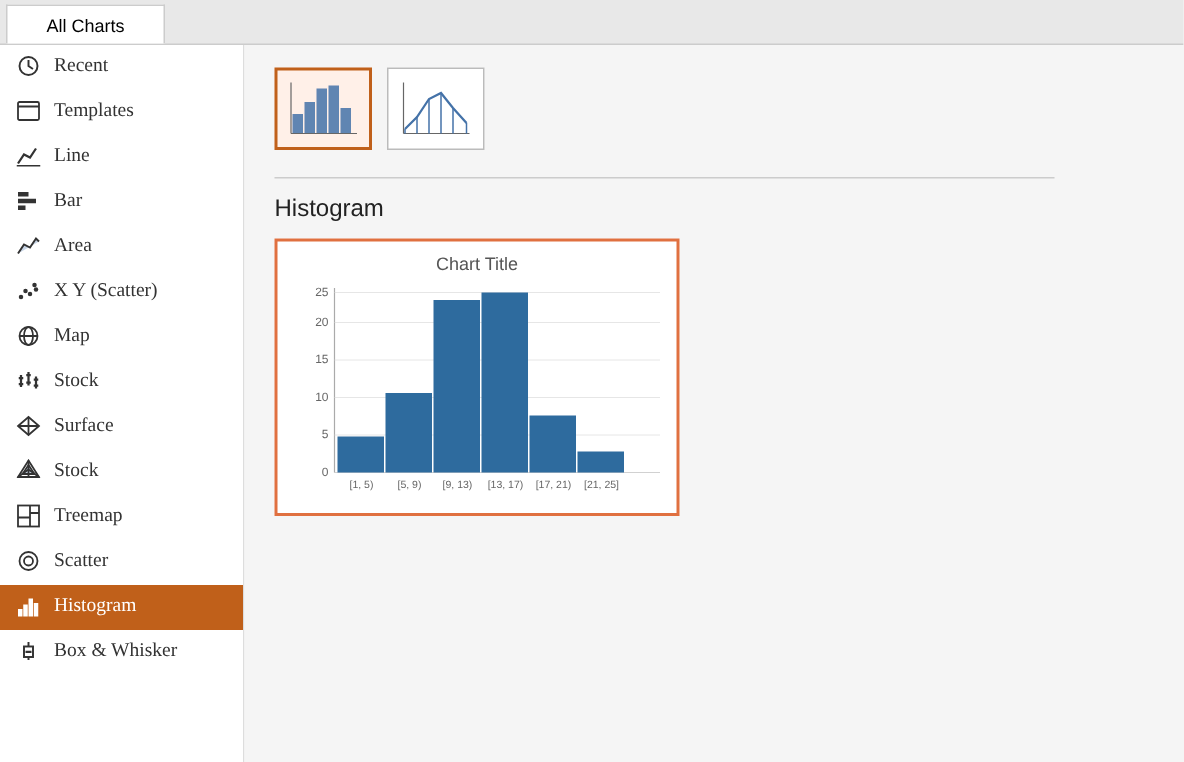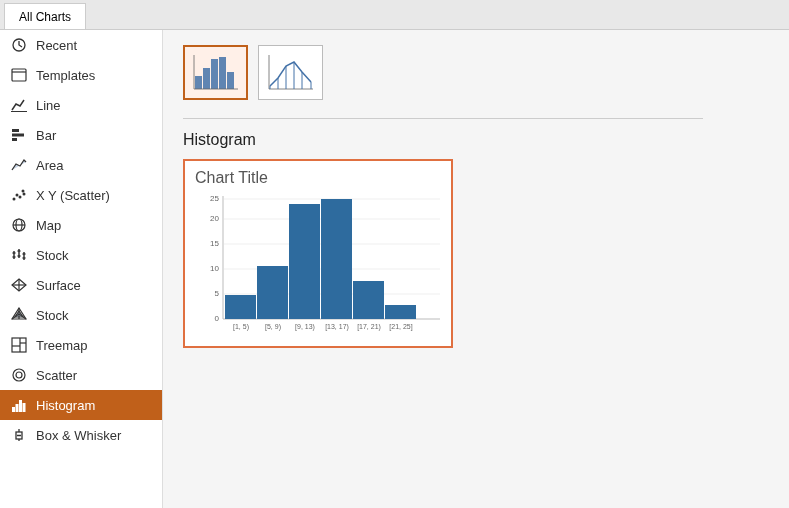--- a/index.html
+++ b/index.html
@@ -10,21 +10,21 @@
       border-bottom: 1px solid #ccc;
       padding: 0 0 0 4px;
       height: 30px;
       display: flex;
       align-items: flex-end;
     }
     .tab {
       background: white;
       border: 1px solid #ccc;
       border-bottom: none;
-      padding: 5px 14px;
+      padding: 5px 26px;
       font-size: 12px;
       cursor: pointer;
       height: 26px;
       display: flex;
       align-items: center;
     }
 
     .main-container {
       display: flex;
       height: calc(508px - 30px);
@@ -34,26 +34,27 @@
     .sidebar {
       width: 163px;
       background: white;
       border-right: 1px solid #ddd;
       overflow-y: auto;
       flex-shrink: 0;
     }
 
     .sidebar-item {
       display: flex;
-      align-items: center;
+      align-items: flex-start;
       padding: 5px 10px;
       cursor: pointer;
       height: 30px;
       gap: 8px;
       color: #333;
+      font-family: Liberation Serif, serif;
     }
     .sidebar-item.active {
       background: #c0601a;
       color: white;
     }
     .sidebar-item .icon {
       width: 18px;
       height: 18px;
       flex-shrink: 0;
       display: flex;
@@ -96,22 +97,22 @@
     }
 
     .histogram-preview {
       border: 2px solid #e07040;
       background: white;
       width: 270px;
       padding: 8px 10px 10px 10px;
     }
 
     .chart-title-text {
-      text-align: left;
-      font-size: 16px;
+      text-align: center;
+      font-size: 12px;
       color: #555;
       margin-bottom: 4px;
     }
 
     .chart-area {
       position: relative;
       height: 145px;
       width: 248px;
     }
 

